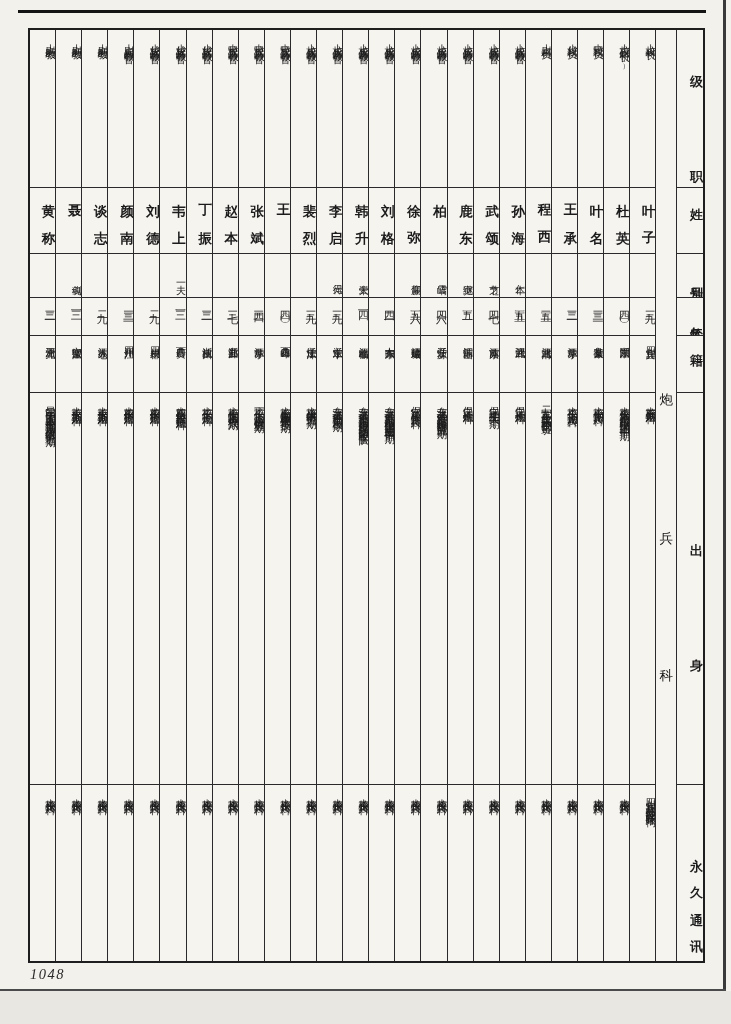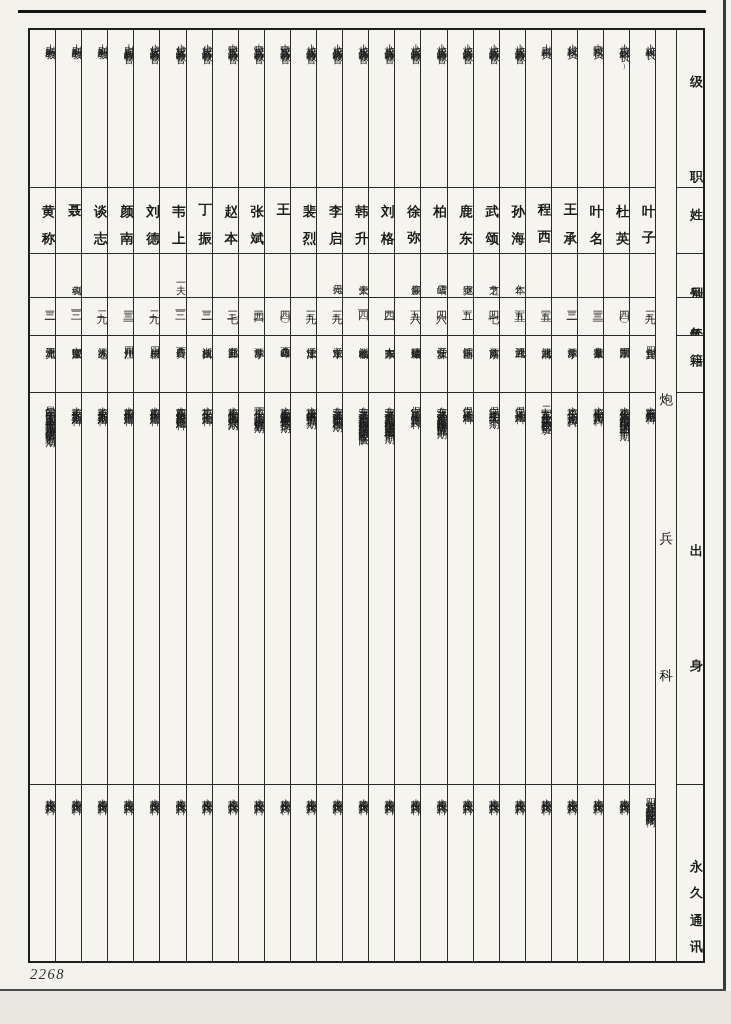--- a/index.html
+++ b/index.html
@@ -659,14 +659,14 @@
         </div>
       <div class="cell h-origin">
           <span>出身</span>
         </div>
       <div class="cell h-addr">
           <span>永久通讯处</span>
         </div>
     </div>
   </div>
 
-  <div class="page-number">2268</div>
+  <div class="page-number">1048</div>
 </div>
 
 </body></html>

